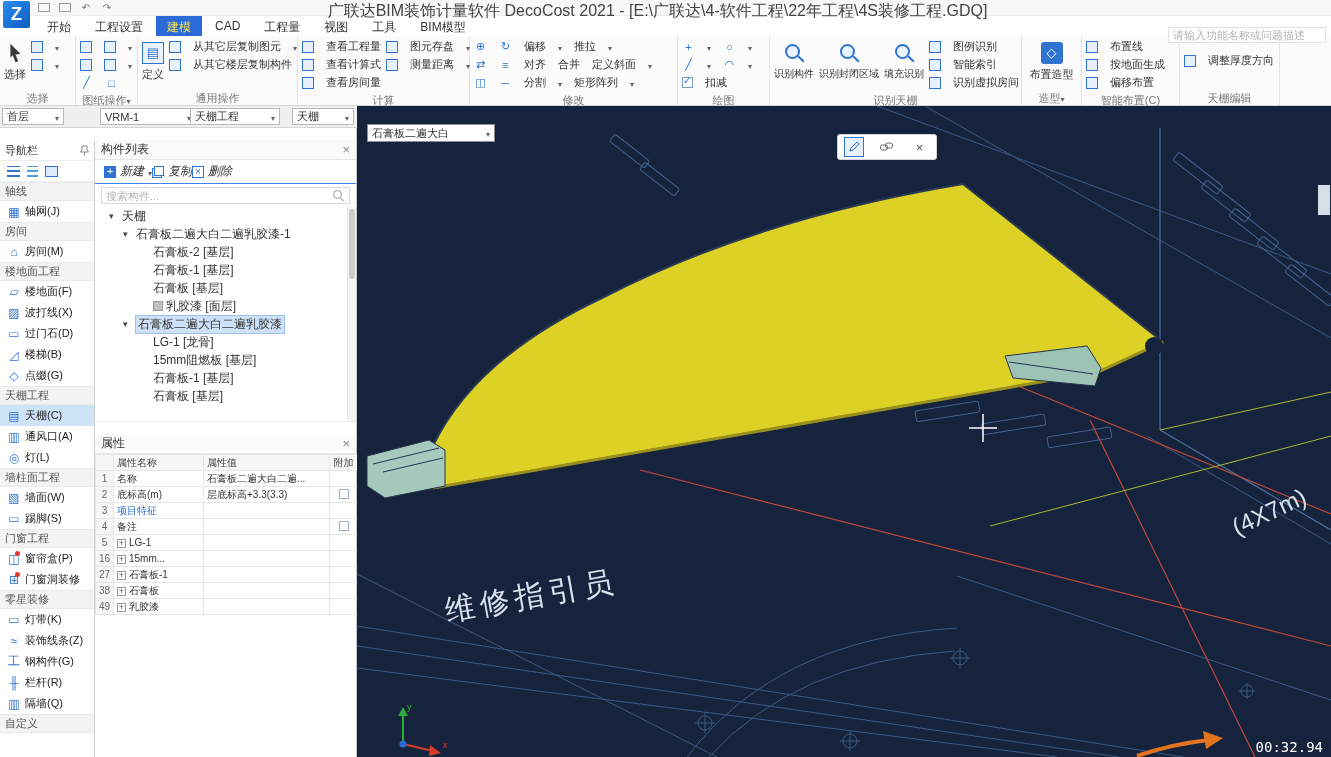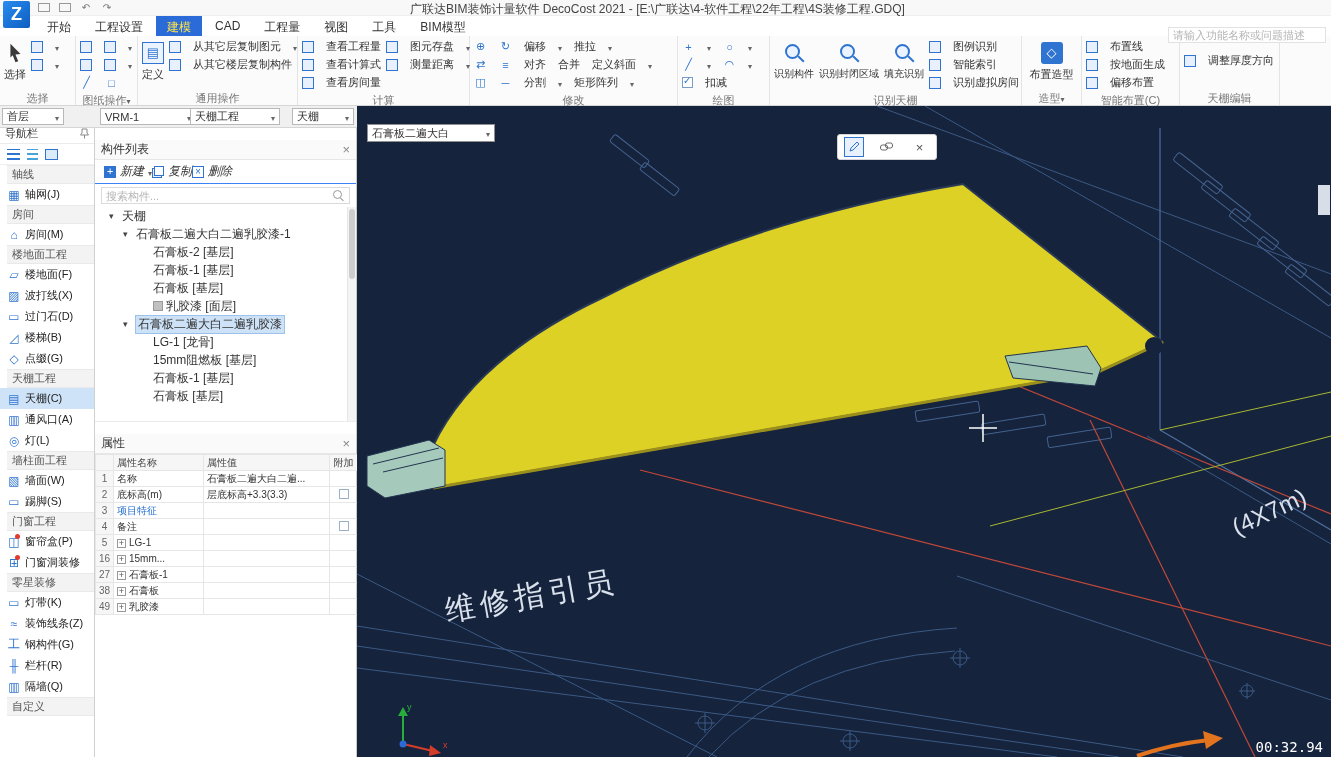--- a/index.html
+++ b/index.html
@@ -5,21 +5,21 @@
   *{box-sizing:border-box;margin:0;padding:0;}
   html,body{width:1331px;height:757px;overflow:hidden;}
   .app{position:relative;width:1331px;height:757px;background:#fff;font-family:"Liberation Sans","DejaVu Sans",sans-serif;font-size:12px;color:#333;overflow:hidden;}
 
   
   .titlebar{position:absolute;top:0;left:0;right:0;height:16px;background:#f8f8f8;border-bottom:1px solid #eee;}
   .logo{position:absolute;top:1px;left:3px;width:27px;height:27px;background:linear-gradient(135deg,#2a8cf0,#0d5ec0);color:#fff;font-weight:bold;font-size:18px;display:flex;align-items:center;justify-content:center;z-index:6;border-radius:2px;}
   .quick-icons{position:absolute;left:38px;top:2px;display:flex;gap:9px;color:#777;font-size:10px;line-height:11px;}
   .qi{display:inline-block;width:12px;height:11px;text-align:center;}
   .qi.box{border:1px solid #999;height:9px;margin-top:1px;}
-  .title-text{position:absolute;left:184px;right:200px;top:1px;text-align:center;font-size:12px;color:#444;white-space:nowrap;overflow:hidden;}
+  .title-text{position:absolute;left:184px;right:200px;top:1px;text-align:center;font-size:16px;color:#444;white-space:nowrap;overflow:hidden;}
 
   
   .tabbar{position:absolute;top:16px;left:36px;height:20px;display:flex;align-items:stretch;gap:2px;z-index:2;}
   .tab{padding:3px 11px 0 11px;font-size:12px;color:#333;}
   .tab.active{background:#2b6bd8;color:#fde047;}
 
   
   .ribbon{position:absolute;top:36px;left:0;width:1331px;height:70px;background:#fbfbfb;border-bottom:1px solid #d6d6d6;display:flex;}
   .rgroup{display:flex;flex-direction:column;border-right:1px solid #e4e4e4;flex:none;}
   .rbody{flex:1;display:flex;align-items:flex-start;padding:2px 4px;gap:5px;}
@@ -40,28 +40,28 @@
   .cbx.mark::after{content:'✓';position:absolute;top:-3px;left:0px;color:#2f74d0;font-size:10px;}
   .fn-search{position:absolute;top:27px;left:1168px;width:158px;height:16px;font-size:11px;border:1px solid #e2e2e2;background:#fff;color:#666;padding:0 4px;font-family:inherit;}
   .fn-search::placeholder{color:#b5b5b5;}
 
   
   .dropbar{position:absolute;top:106px;left:0;width:357px;height:22px;background:#f0f0f0;border-bottom:1px solid #d5d5d5;z-index:3;}
   .dd{position:absolute;top:2px;height:17px;background:#fff;border:1px solid #b8b8b8;font-size:11px;display:flex;align-items:center;justify-content:space-between;padding:0 4px;}
   .float-dd{position:absolute;top:124px;left:367px;width:128px;height:18px;background:#fff;border:1px solid #8f8f8f;font-size:11px;display:flex;align-items:center;justify-content:space-between;padding:0 4px;z-index:4;}
 
   
-  .nav{position:absolute;top:124px;left:0;width:95px;bottom:0;background:#fff;border-right:1px solid #d0d0d0;overflow:hidden;}
+  .nav{position:absolute;top:141px;left:0;width:95px;bottom:0;background:#fff;border-right:1px solid #d0d0d0;overflow:hidden;}
   .nav-head{height:20px;display:flex;align-items:center;justify-content:space-between;padding:0 5px;font-size:11px;color:#333;border-bottom:1px solid #ececec;}
   .nav-tools{height:21px;display:flex;align-items:center;gap:7px;padding:0 7px;border-bottom:1px solid #f0f0f0;}
   .nt{width:13px;height:11px;flex:none;}
   .nt.bars{background:repeating-linear-gradient(0deg,#2f74d0 0 2px,transparent 2px 5px);}
   .nt.bars2{background:repeating-linear-gradient(0deg,#49a3d8 0 2px,transparent 2px 5px);width:11px;}
   .nt.panelbox{border:1px solid #2f74d0;background:#dcebfb;}
-  .nav-section{height:19px;display:flex;align-items:center;padding-left:5px;background:#f3f3f3;border-top:1px solid #e9e9e9;border-bottom:1px solid #e9e9e9;font-size:11px;color:#555;margin-left:7px;}
+  .nav-section{height:19px;display:flex;align-items:center;padding-left:5px;background:#f3f3f3;border-top:1px solid #e9e9e9;border-bottom:1px solid #e9e9e9;font-size:11px;color:#555;}
   .nav-row{height:21px;display:flex;align-items:center;gap:4px;padding-left:7px;font-size:11px;color:#222;position:relative;}
   .nav-row .nglyph{color:#2f74d0;font-size:12px;width:14px;text-align:center;flex:none;}
   .nav-row.selected{background:#cfe3f8;}
   .reddot{position:absolute;left:15px;top:3px;width:5px;height:5px;border-radius:50%;background:#e23b2e;}
 
   
   .mid{position:absolute;top:128px;left:95px;width:262px;bottom:0;background:#fff;border-right:1px solid #c9c9c9;}
   .panel-head{height:20px;display:flex;align-items:center;justify-content:space-between;padding:0 6px;font-size:12px;border-bottom:1px solid #e7e7e7;background:#fafafa;margin-top:12px;}
   .close-x{color:#888;font-size:13px;line-height:13px;}
   .close-x::after{content:'×';}

